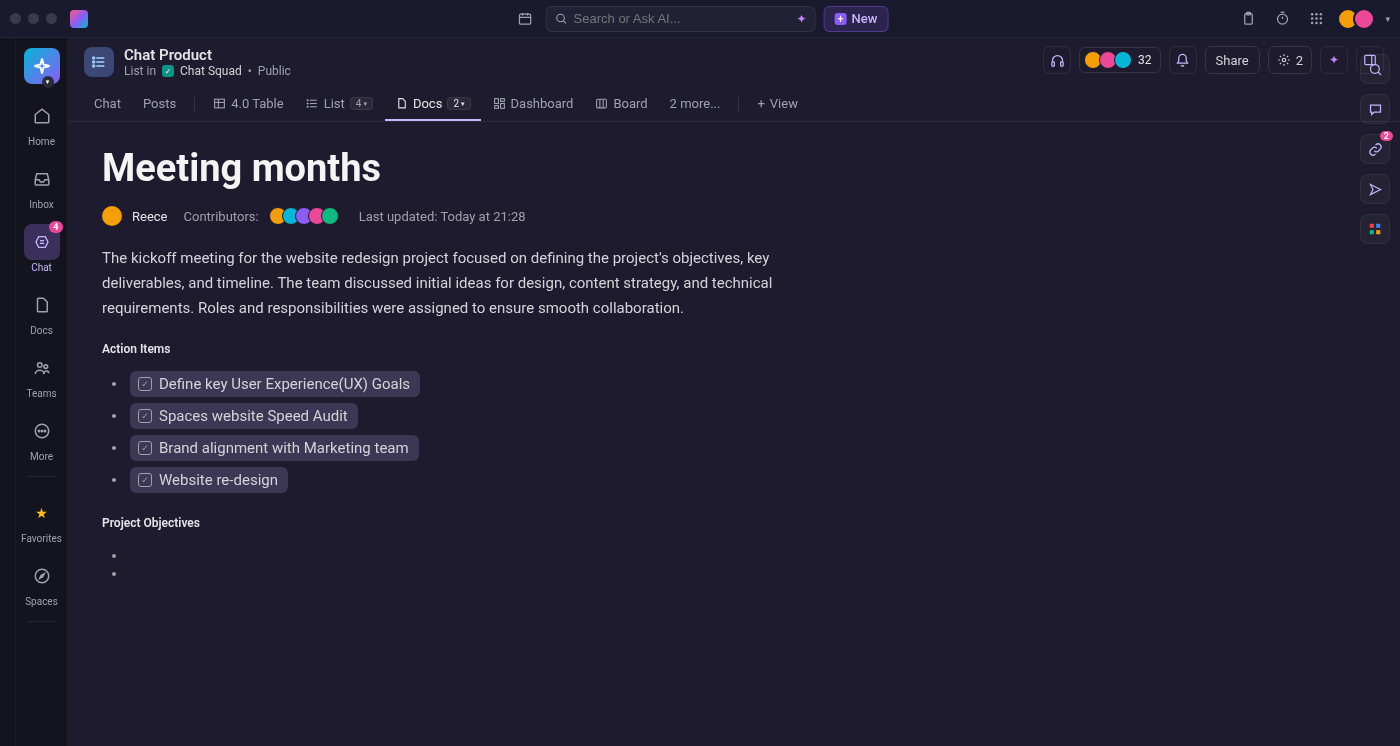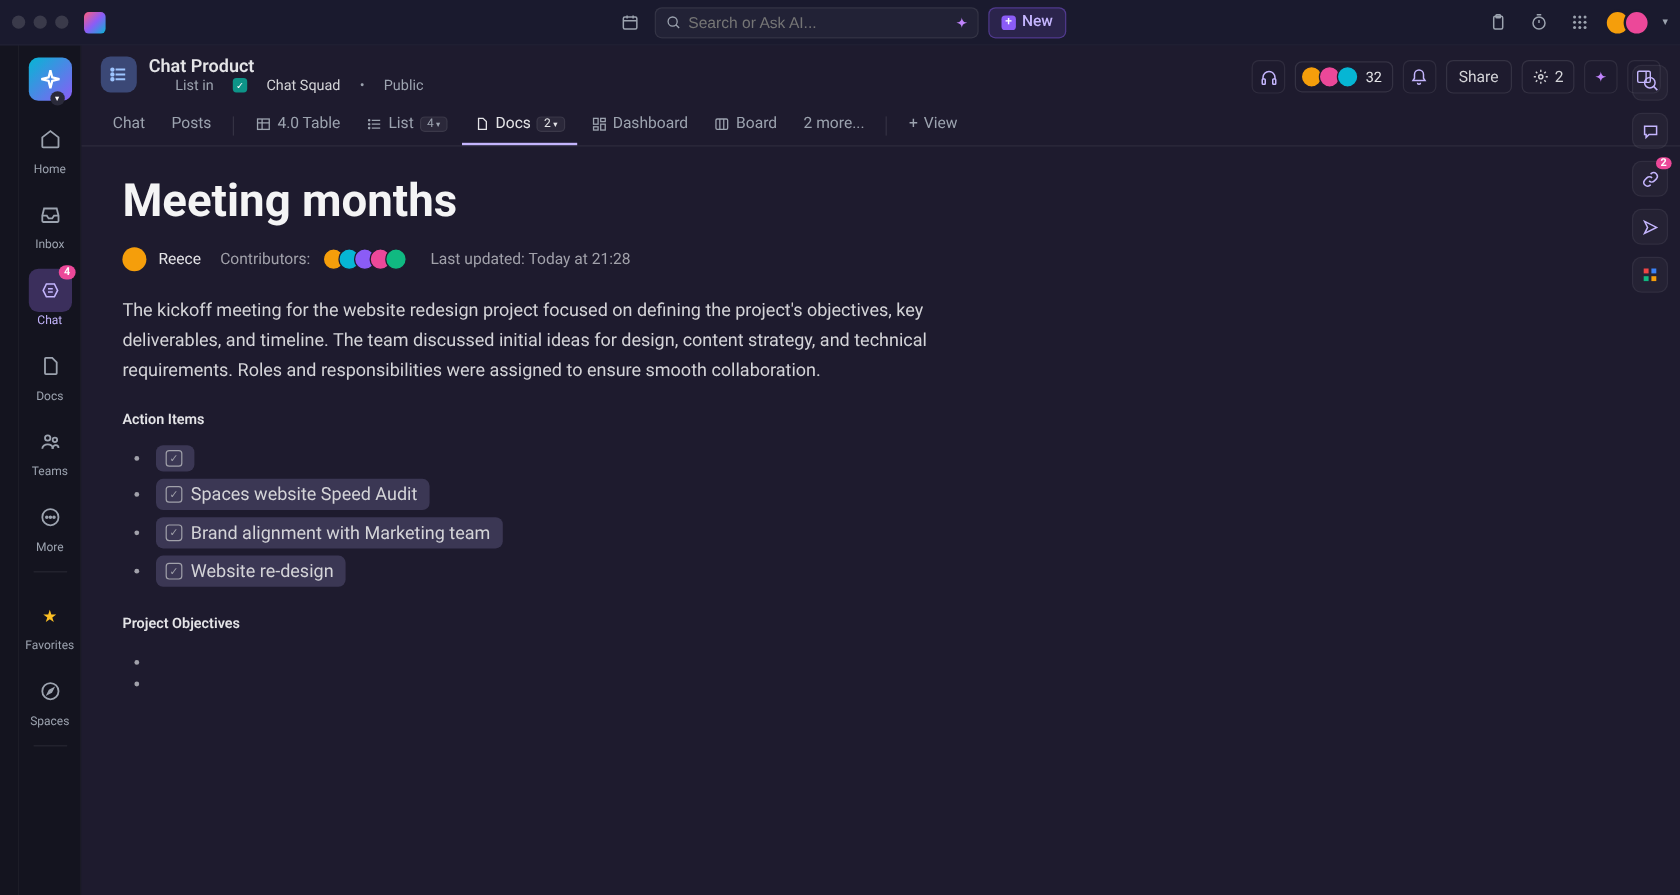--- a/index.html
+++ b/index.html
@@ -35,26 +35,26 @@
 .side-item.active .lbl { color:#c4b5fd; }
 .side-badge { position:absolute; top:-3px; right:-3px; background:#ec4899; color:#fff; font-size:9px; font-weight:700; border-radius:6px; padding:1px 4px; }
 .side-sep { width:28px; height:1px; background:rgba(255,255,255,0.08); margin:6px 0; }
 .side-bottom { margin-top:4px; display:flex; flex-direction:column; align-items:center; gap:2px; }
 .star-icon { color:#fbbf24; }
 .side-caret { width:12px; height:12px; border-radius:6px; background:#2a2a3a; display:flex; align-items:center; justify-content:center; font-size:7px; position:absolute; bottom:-4px; right:6px; }
 
 
 .main { flex:1; background:#1e1b2e; display:flex; flex-direction:column; position:relative; }
 
-.header-row { display:flex; align-items:flex-end; padding:8px 16px 0 16px; justify-content:space-between; }
+.header-row { display:flex; align-items:flex-start; padding:8px 16px 0 16px; justify-content:space-between; }
 .header-left { display:flex; align-items:center; gap:10px; }
 .list-icon-box { width:30px; height:30px; border-radius:8px; background:#3b4876; display:flex; align-items:center; justify-content:center; }
 .title-block { display:flex; flex-direction:column; }
 .proj-title { font-size:15px; font-weight:600; color:#e4e4e7; }
-.breadcrumb { font-size:12px; color:#9ca3af; display:flex; align-items:center; gap:16px;margin-left:22px; }
+.breadcrumb { font-size:12px; color:#9ca3af; display:flex; align-items:center; gap:6px; }
 .squad-tag { background:#0d9488; color:#fff; width:12px; height:12px; border-radius:3px; display:inline-flex; align-items:center; justify-content:center; font-size:8px; }
 .header-right { display:flex; align-items:center; gap:8px; }
 .header-right .icon-btn { width:28px; height:28px; border-radius:6px; display:flex; align-items:center; justify-content:center; color:#c4b5fd; cursor:pointer; border:1px solid rgba(255,255,255,0.08); }
 .pill { height:28px; padding:0 10px; border:1px solid rgba(255,255,255,0.1); border-radius:6px; display:flex; align-items:center; gap:5px; font-size:13px; color:#d4d4d8; cursor:pointer; }
 .member-stack { display:flex; align-items:center; border:1px solid rgba(255,255,255,0.1); border-radius:6px; padding:3px 8px 3px 4px; gap:2px; }
 .member-stack .mavatar { width:18px; height:18px; border-radius:50%; border:1.5px solid #1e1b2e; margin-left:-5px; }
 .member-stack .mavatar:first-child { margin-left:0; }
 .a1{background:#f59e0b;} .a2{background:#06b6d4;} .a3{background:#ec4899;} .a4{background:#10b981;} .a5{background:#8b5cf6;}
 
 
@@ -409,20 +409,21 @@
           <span style="margin-left:10px;">Last updated: Today at 21:28</span>
         </div>
         <p>The kickoff meeting for the website redesign project focused on defining the project's objectives, key deliverables, and timeline. The team discussed initial ideas for design, content strategy, and technical requirements. Roles and responsibilities were assigned to ensure smooth collaboration.</p>
 
         <h3>Action Items</h3>
         <ul class="bullet-list">
           <li>
               <span class="bullet-dot"></span>
               <span class="chip">
                 <span class="chk">✓</span>
+                <span>Define key User Experience(UX) Goals</span>
               </span>
             </li>
           <li>
               <span class="bullet-dot"></span>
               <span class="chip">
                 <span class="chk">✓</span>
                 <span>Spaces website Speed Audit</span>
               </span>
             </li>
           <li>

